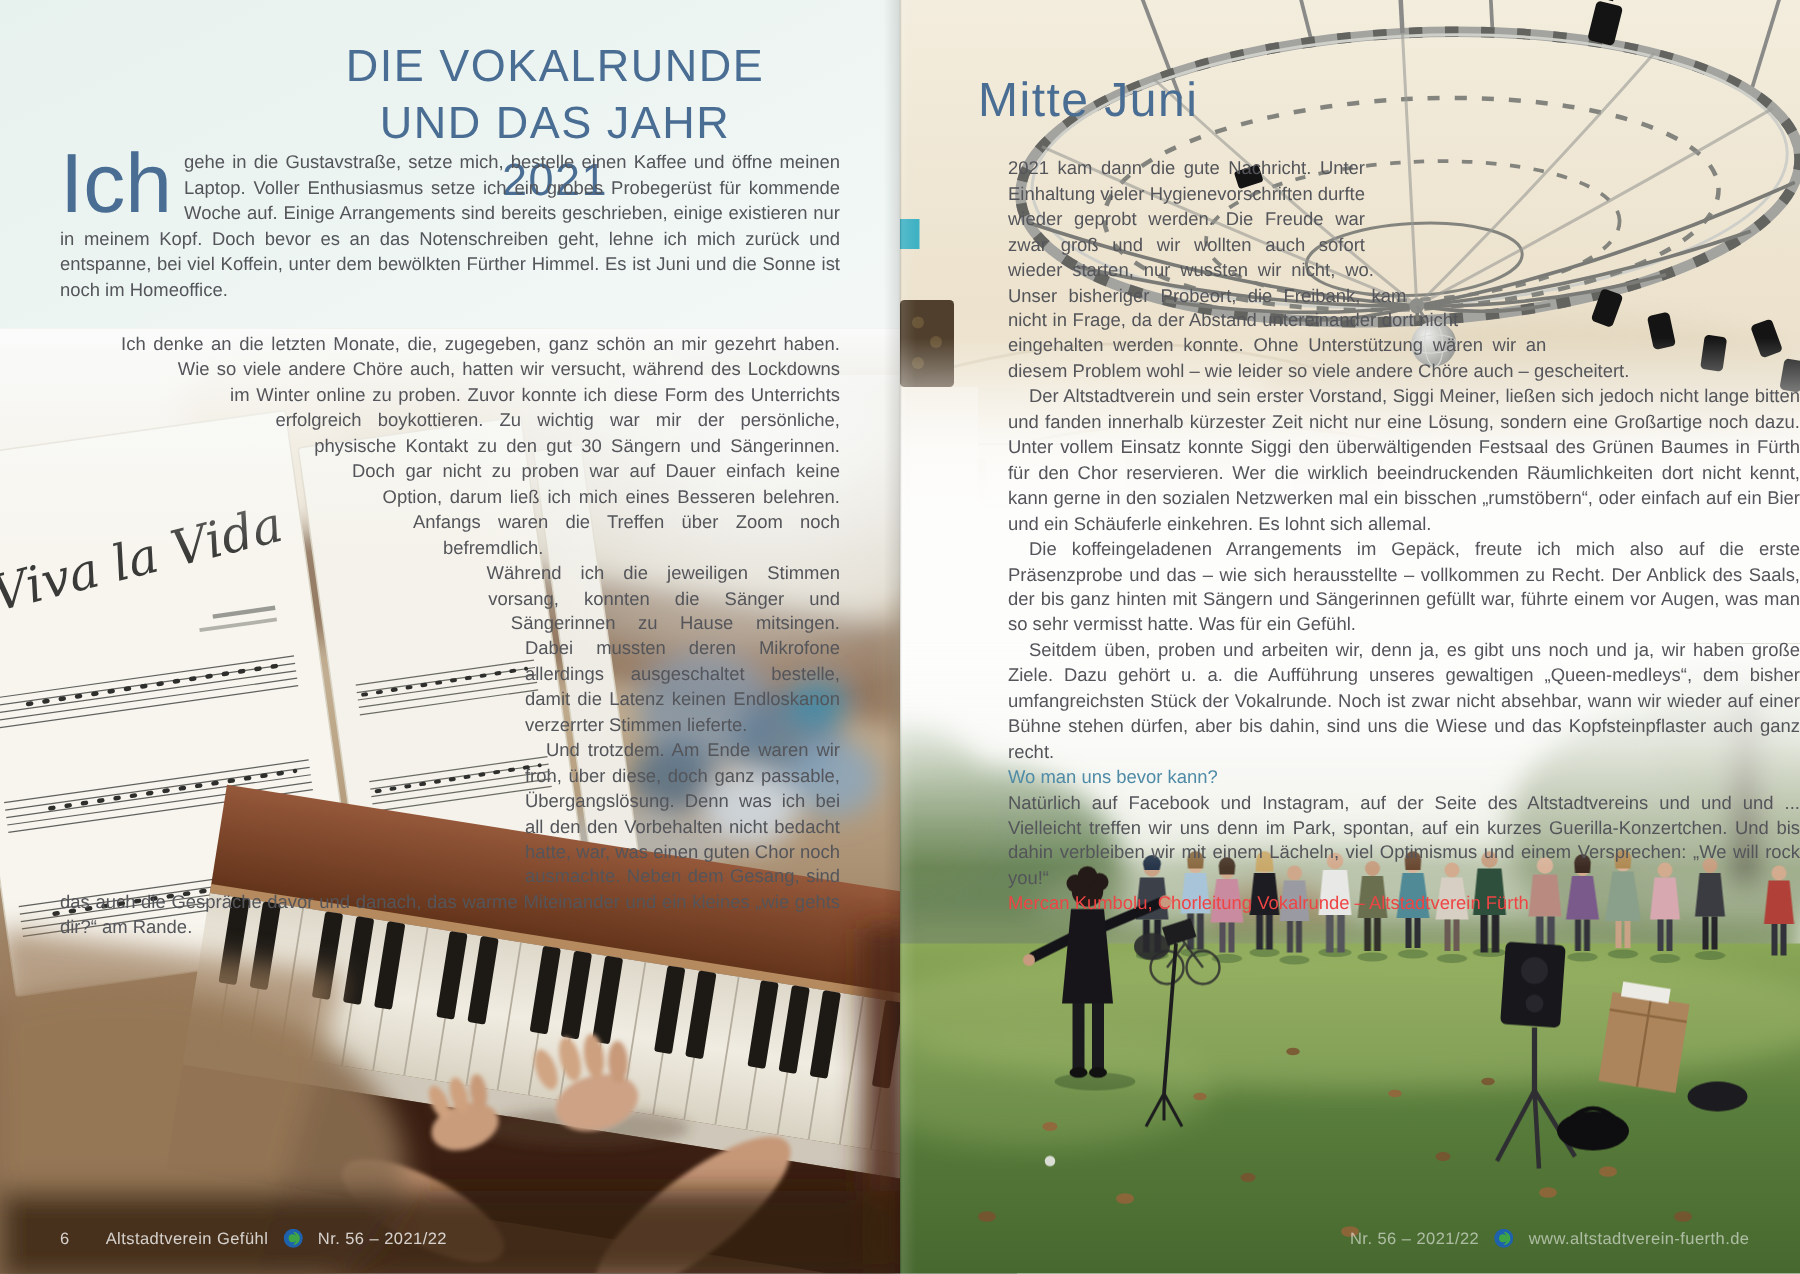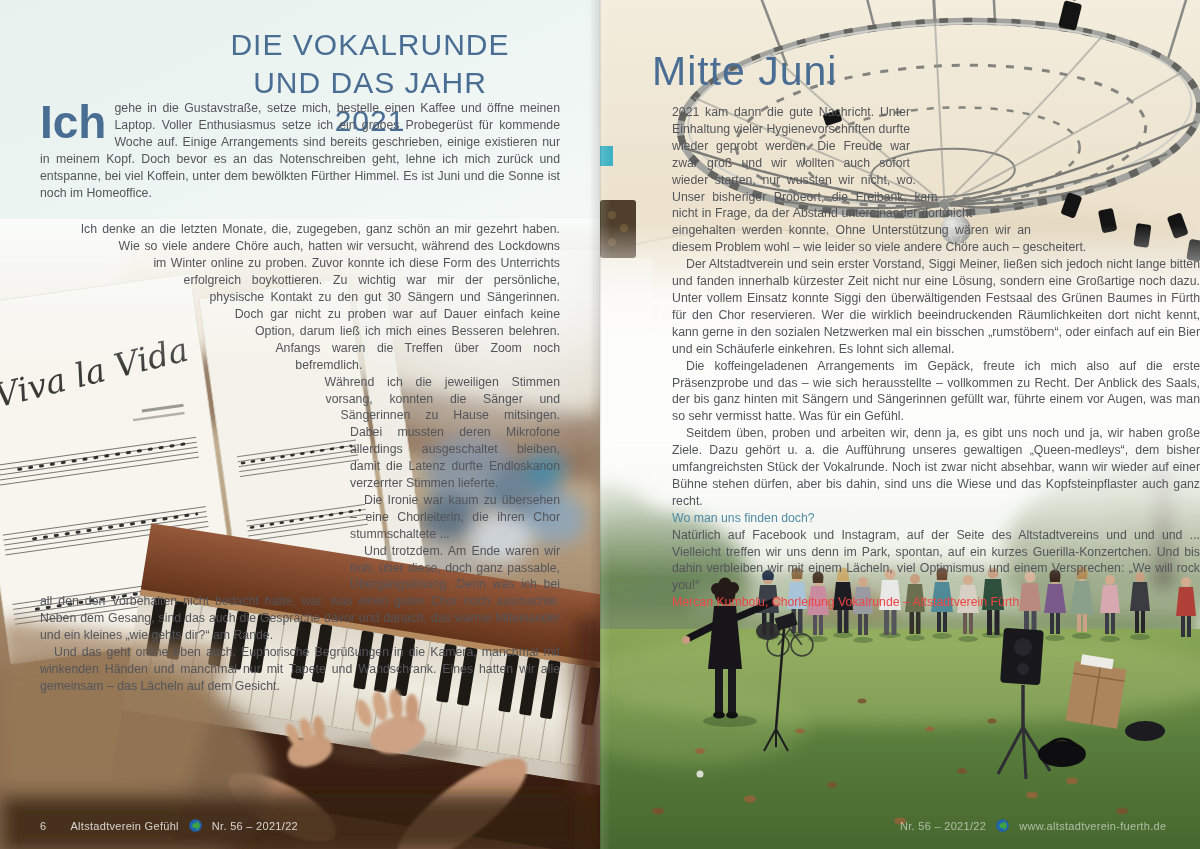--- a/index.html
+++ b/index.html
@@ -11,38 +11,38 @@
   #page-left{left:0;background:linear-gradient(155deg,#e7f1ee 0%,#eff6f3 30%,#f8fbfa 60%,#fdfefd 100%);}
   #page-right{left:600px;background:#fdfdfc;}
   .fold{position:absolute;left:589px;top:0;width:22px;height:100%;z-index:60;pointer-events:none;
     background:linear-gradient(90deg,rgba(0,0,0,0) 0%,rgba(0,0,0,0.10) 46%,rgba(0,0,0,0.16) 50%,rgba(255,255,255,0.12) 55%,rgba(0,0,0,0) 100%);}
 
   
   .lp-title{position:absolute;left:222px;top:26px;width:296px;z-index:30;
     text-align:center;color:#4a6d93;font-size:30px;line-height:38px;font-weight:400;letter-spacing:1px;}
   .lp-text{position:absolute;left:40px;top:100px;width:520px;z-index:30;
     color:#54555a;font-size:12.3px;line-height:16.9px;text-align:justify;}
-  .dropcap{float:left;font-size:46px;line-height:40px;color:#4a6d93;padding:2px 8px 0 0;font-weight:700;}
+  .dropcap{float:left;font-size:56px;line-height:40px;color:#4a6d93;padding:2px 8px 0 0;font-weight:400;}
   .lp-wrap{margin-top:20px;}
   .lp-shape{float:left;width:310px;height:368px;
     shape-outside:polygon(0 0,20% 7%,42% 16%,62% 27%,82% 41%,100% 58%,100% 100%,0 100%);}
   p.body-p{margin:0;}
   p.ind{text-indent:14px;}
   .photo-left{position:absolute;left:0;top:219px;width:600px;height:630px;z-index:10;}
   .photo-left-fade{position:absolute;left:0;top:219px;width:600px;height:150px;z-index:15;
     background:linear-gradient(rgba(250,252,251,0.98) 0%,rgba(250,252,251,0.55) 45%,rgba(250,252,251,0) 100%);}
   .photo-left-fade2{position:absolute;left:300px;top:250px;width:300px;height:220px;z-index:15;
     background:radial-gradient(ellipse at 70% 20%,rgba(250,252,251,0.85) 0%,rgba(250,252,251,0) 70%);}
 
   
   .photo-ceiling{position:absolute;left:0;top:0;width:600px;height:340px;z-index:10;}
   .ceiling-fade{position:absolute;left:0;top:225px;width:600px;height:118px;z-index:15;
     background:linear-gradient(rgba(253,253,252,0) 0%,rgba(253,253,252,0.85) 60%,#fdfdfc 100%);}
   .rp-title{position:absolute;left:52px;top:48px;z-index:30;color:#4a6d93;
-    font-size:41px;font-weight:400;letter-spacing:1px;}
+    font-size:32px;font-weight:400;letter-spacing:1px;}
   .rp-text{position:absolute;left:52px;top:104px;width:528px;z-index:30;
     color:#54555a;font-size:12.3px;line-height:16.9px;text-align:justify;margin-left:20px;}
   .rp-shape{float:right;width:290px;height:142px;
     shape-outside:polygon(0 0,100% 0,100% 100%,30% 80%,8% 58%,0 44%);}
   .find-heading{margin:16px 0 0 0;color:#4f8aa6;}
   .find-text{margin:0;}
   .signature{margin:16px 0 0 0;color:#ef4444;}
   .photo-park{position:absolute;left:0;top:429px;width:600px;height:420px;z-index:10;}
   .park-fade{position:absolute;left:0;top:429px;width:600px;height:150px;z-index:15;
     background:linear-gradient(#fdfdfc 0%,rgba(253,253,252,0.7) 45%,rgba(253,253,252,0) 100%);}
@@ -250,24 +250,22 @@
     <div class="lp-title">
       <div>DIE VOKALRUNDE</div>
       <div>UND DAS JAHR 2021</div>
     </div>
 
     <div class="lp-text">
       <p class="body-p"><span class="dropcap">Ich</span><span>gehe in die Gustavstraße, setze mich, bestelle einen Kaffee und öffne meinen Laptop. Voller Enthusiasmus setze ich ein grobes Probegerüst für kommende Woche auf. Einige Arrangements sind bereits geschrieben, einige existieren nur in meinem Kopf. Doch bevor es an das Notenschreiben geht, lehne ich mich zurück und entspanne, bei viel Koffein, unter dem bewölkten Fürther Himmel. Es ist Juni und die Sonne ist noch im Homeoffice.</span></p>
       <div class="lp-wrap">
         <div class="lp-shape"></div>
         <p class="body-p">Ich denke an die letzten Monate, die, zugegeben, ganz schön an mir gezehrt haben. Wie so viele andere Chöre auch, hatten wir versucht, während des Lockdowns im Winter online zu proben. Zuvor konnte ich diese Form des Unterrichts erfolgreich boykottieren. Zu wichtig war mir der persönliche, physische Kontakt zu den gut 30 Sängern und Sängerinnen. Doch gar nicht zu proben war auf Dauer einfach keine Option, darum ließ ich mich eines Besseren belehren. Anfangs waren die Treffen über Zoom noch befremdlich.</p>
-        <p class="body-p ind">Während ich die jeweiligen Stimmen vorsang, konnten die Sänger und Sängerinnen zu Hause mitsingen. Dabei mussten deren Mikrofone allerdings ausgeschaltet bleiben, damit die Latenz durfte Endloskanon verzerrter Stimmen lieferte.</p>
-        <p class="body-p ind">Die Ironie war kaum zu übersehen – eine Chorleiterin, die ihren Chor stummschaltete ...</p>
+        <p class="body-p ind">Während ich die jeweiligen Stimmen vorsang, konnten die Sänger und Sängerinnen zu Hause mitsingen. Dabei mussten deren Mikrofone allerdings ausgeschaltet bestelle, damit die Latenz keinen Endloskanon verzerrter Stimmen lieferte.</p>
         <p class="body-p ind">Und trotzdem. Am Ende waren wir froh, über diese, doch ganz passable, Übergangslösung. Denn was ich bei all den den Vorbehalten nicht bedacht hatte, war, was einen guten Chor noch ausmachte. Neben dem Gesang, sind das auch die Gespräche davor und danach, das warme Miteinander und ein kleines „wie gehts dir?“ am Rande.</p>
-        <p class="body-p ind">Und das geht online eben auch. Euphorische Begrüßungen in die Kamera, manchmal mit winkenden Händen und manchmal nur mit Tapete und Wandschrank. Eines hatten wir alle gemeinsam – das Lächeln auf dem Gesicht.</p>
       </div>
     </div>
 
     <div class="footer footer-left">
       <span class="pageno">6</span>
       <span>Altstadtverein Gefühl</span>
       <svg class="logo-dot" viewBox="0 0 13 13">
           <circle cx="6.5" cy="6.5" r="6.3" fill="#1e62ae"></circle>
           <path d="M6.5 2.2 A4.4 4.4 0 0 1 6.5 11 A6 6 0 0 0 6.5 2.2 Z" fill="#3fa544"></path>
           <circle cx="6" cy="6.5" r="2.6" fill="#3fa544"></circle>
@@ -607,21 +605,21 @@
     </svg>
     <div class="park-fade"></div>
 
     <div class="rp-title">Mitte Juni</div>
     <div class="rp-text">
       <div class="rp-shape"></div>
       <p class="body-p">2021 kam dann die gute Nachricht. Unter Einhaltung vieler Hygienevorschriften durfte wieder geprobt werden. Die Freude war zwar groß und wir wollten auch sofort wieder starten, nur wussten wir nicht, wo. Unser bisheriger Probeort, die Freibank, kam nicht in Frage, da der Abstand untereinander dort nicht eingehalten werden konnte. Ohne Unterstützung wären wir an diesem Problem wohl – wie leider so viele andere Chöre auch – gescheitert.</p>
       <p class="body-p ind">Der Altstadtverein und sein erster Vorstand, Siggi Meiner, ließen sich jedoch nicht lange bitten und fanden innerhalb kürzester Zeit nicht nur eine Lösung, sondern eine Großartige noch dazu. Unter vollem Einsatz konnte Siggi den überwältigenden Festsaal des Grünen Baumes in Fürth für den Chor reservieren. Wer die wirklich beeindruckenden Räumlichkeiten dort nicht kennt, kann gerne in den sozialen Netzwerken mal ein bisschen „rumstöbern“, oder einfach auf ein Bier und ein Schäuferle einkehren. Es lohnt sich allemal.</p>
       <p class="body-p ind">Die koffeingeladenen Arrangements im Gepäck, freute ich mich also auf die erste Präsenzprobe und das – wie sich herausstellte – vollkommen zu Recht. Der Anblick des Saals, der bis ganz hinten mit Sängern und Sängerinnen gefüllt war, führte einem vor Augen, was man so sehr vermisst hatte. Was für ein Gefühl.</p>
       <p class="body-p ind">Seitdem üben, proben und arbeiten wir, denn ja, es gibt uns noch und ja, wir haben große Ziele. Dazu gehört u. a. die Aufführung unseres gewaltigen „Queen-medleys“, dem bisher umfangreichsten Stück der Vokalrunde. Noch ist zwar nicht absehbar, wann wir wieder auf einer Bühne stehen dürfen, aber bis dahin, sind uns die Wiese und das Kopfsteinpflaster auch ganz recht.</p>
-      <p class="body-p find-heading">Wo man uns finden doch?</p>
+      <p class="body-p find-heading">Wo man uns bevor kann?</p>
       <p class="body-p find-text">Natürlich auf Facebook und Instagram, auf der Seite des Altstadtvereins und und und ... Vielleicht treffen wir uns denn im Park, spontan, auf ein kurzes Guerilla-Konzertchen. Und bis dahin verbleiben wir mit einem Lächeln, viel Optimismus und einem Versprechen: „We will rock you!“</p>
       <p class="body-p signature">Mercan Kumbolu, Chorleitung Vokalrunde – Altstadtverein Fürth</p>
     </div>
 
     <div class="footer footer-right">
       <span>Nr. 56 – 2021/22</span>
       <svg class="logo-dot" viewBox="0 0 13 13">
           <circle cx="6.5" cy="6.5" r="6.3" fill="#1e62ae"></circle>
           <path d="M6.5 2.2 A4.4 4.4 0 0 1 6.5 11 A6 6 0 0 0 6.5 2.2 Z" fill="#3fa544"></path>
           <circle cx="6" cy="6.5" r="2.6" fill="#3fa544"></circle>

